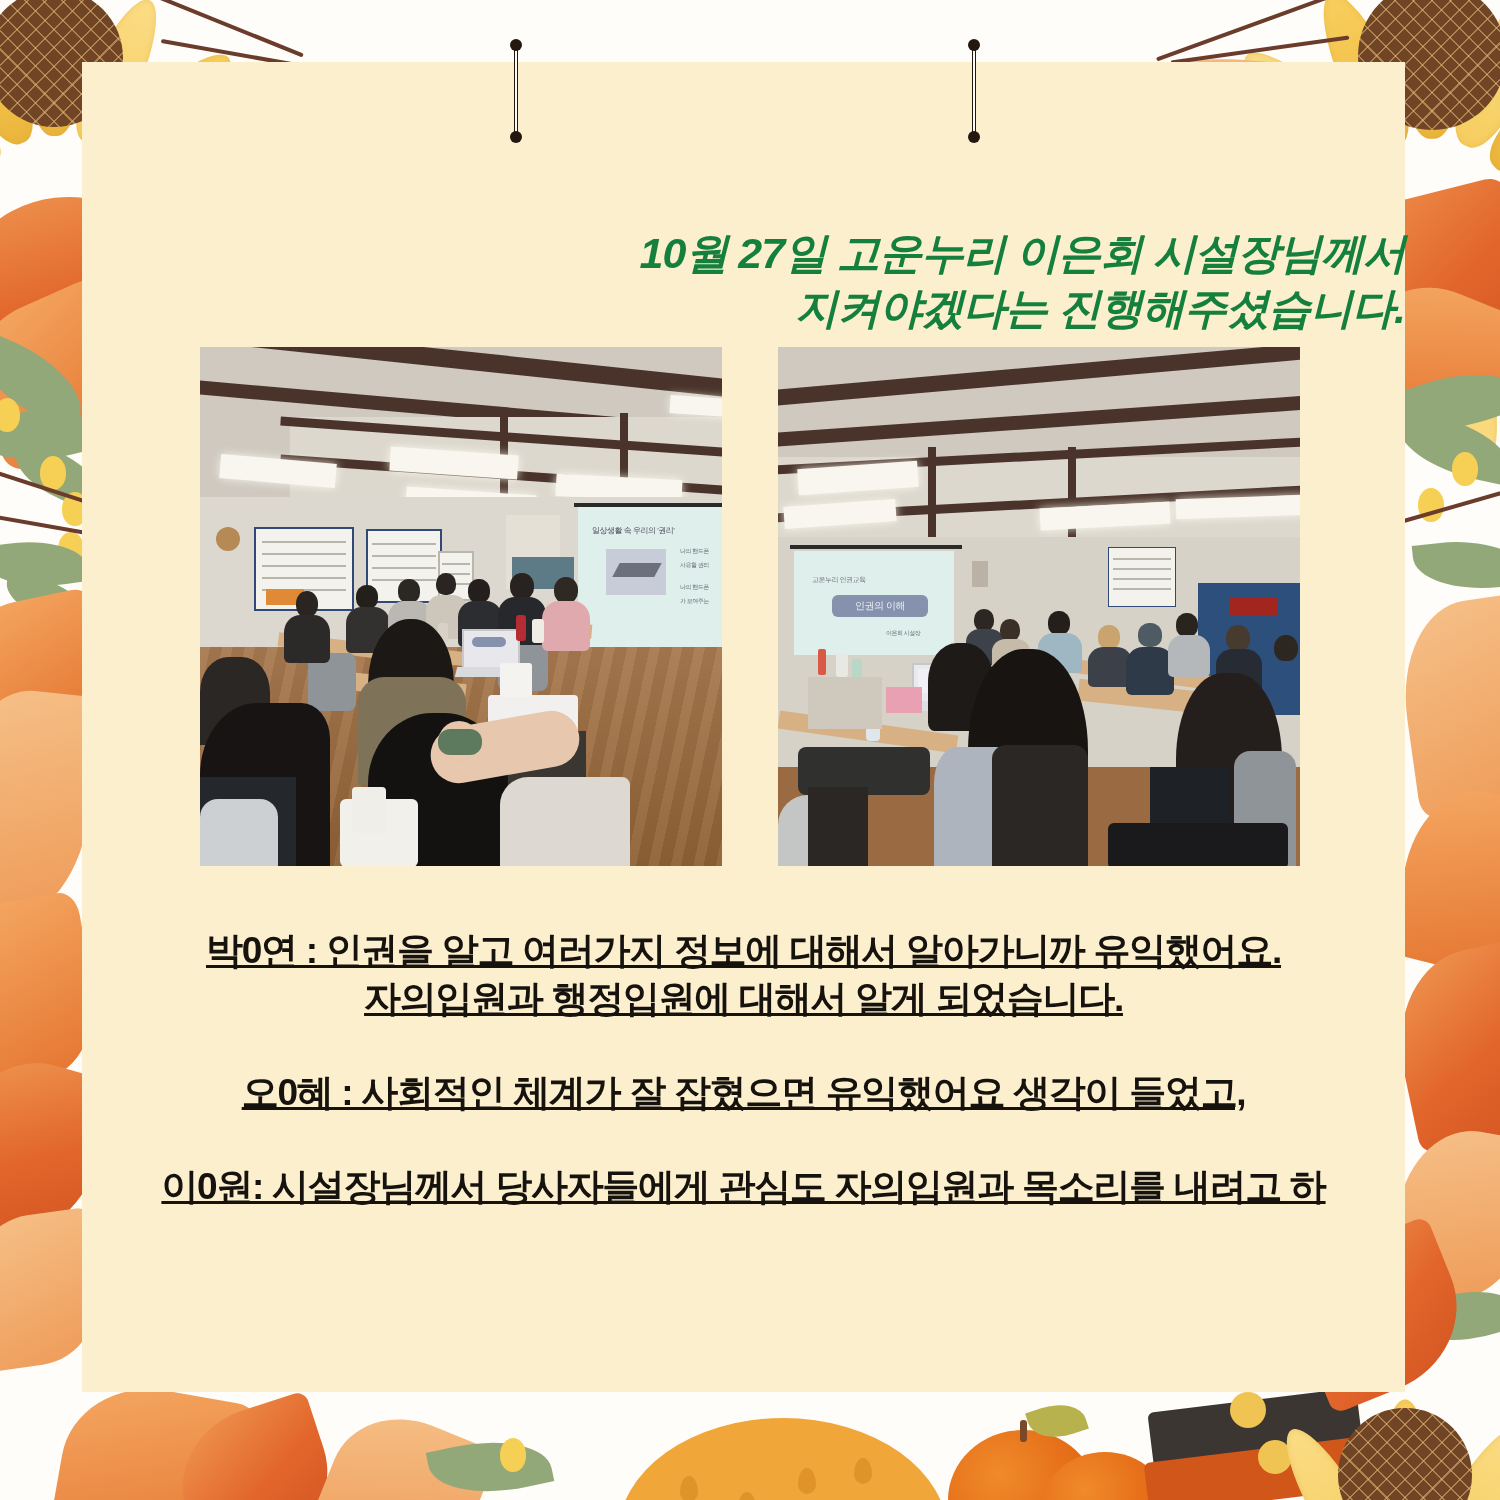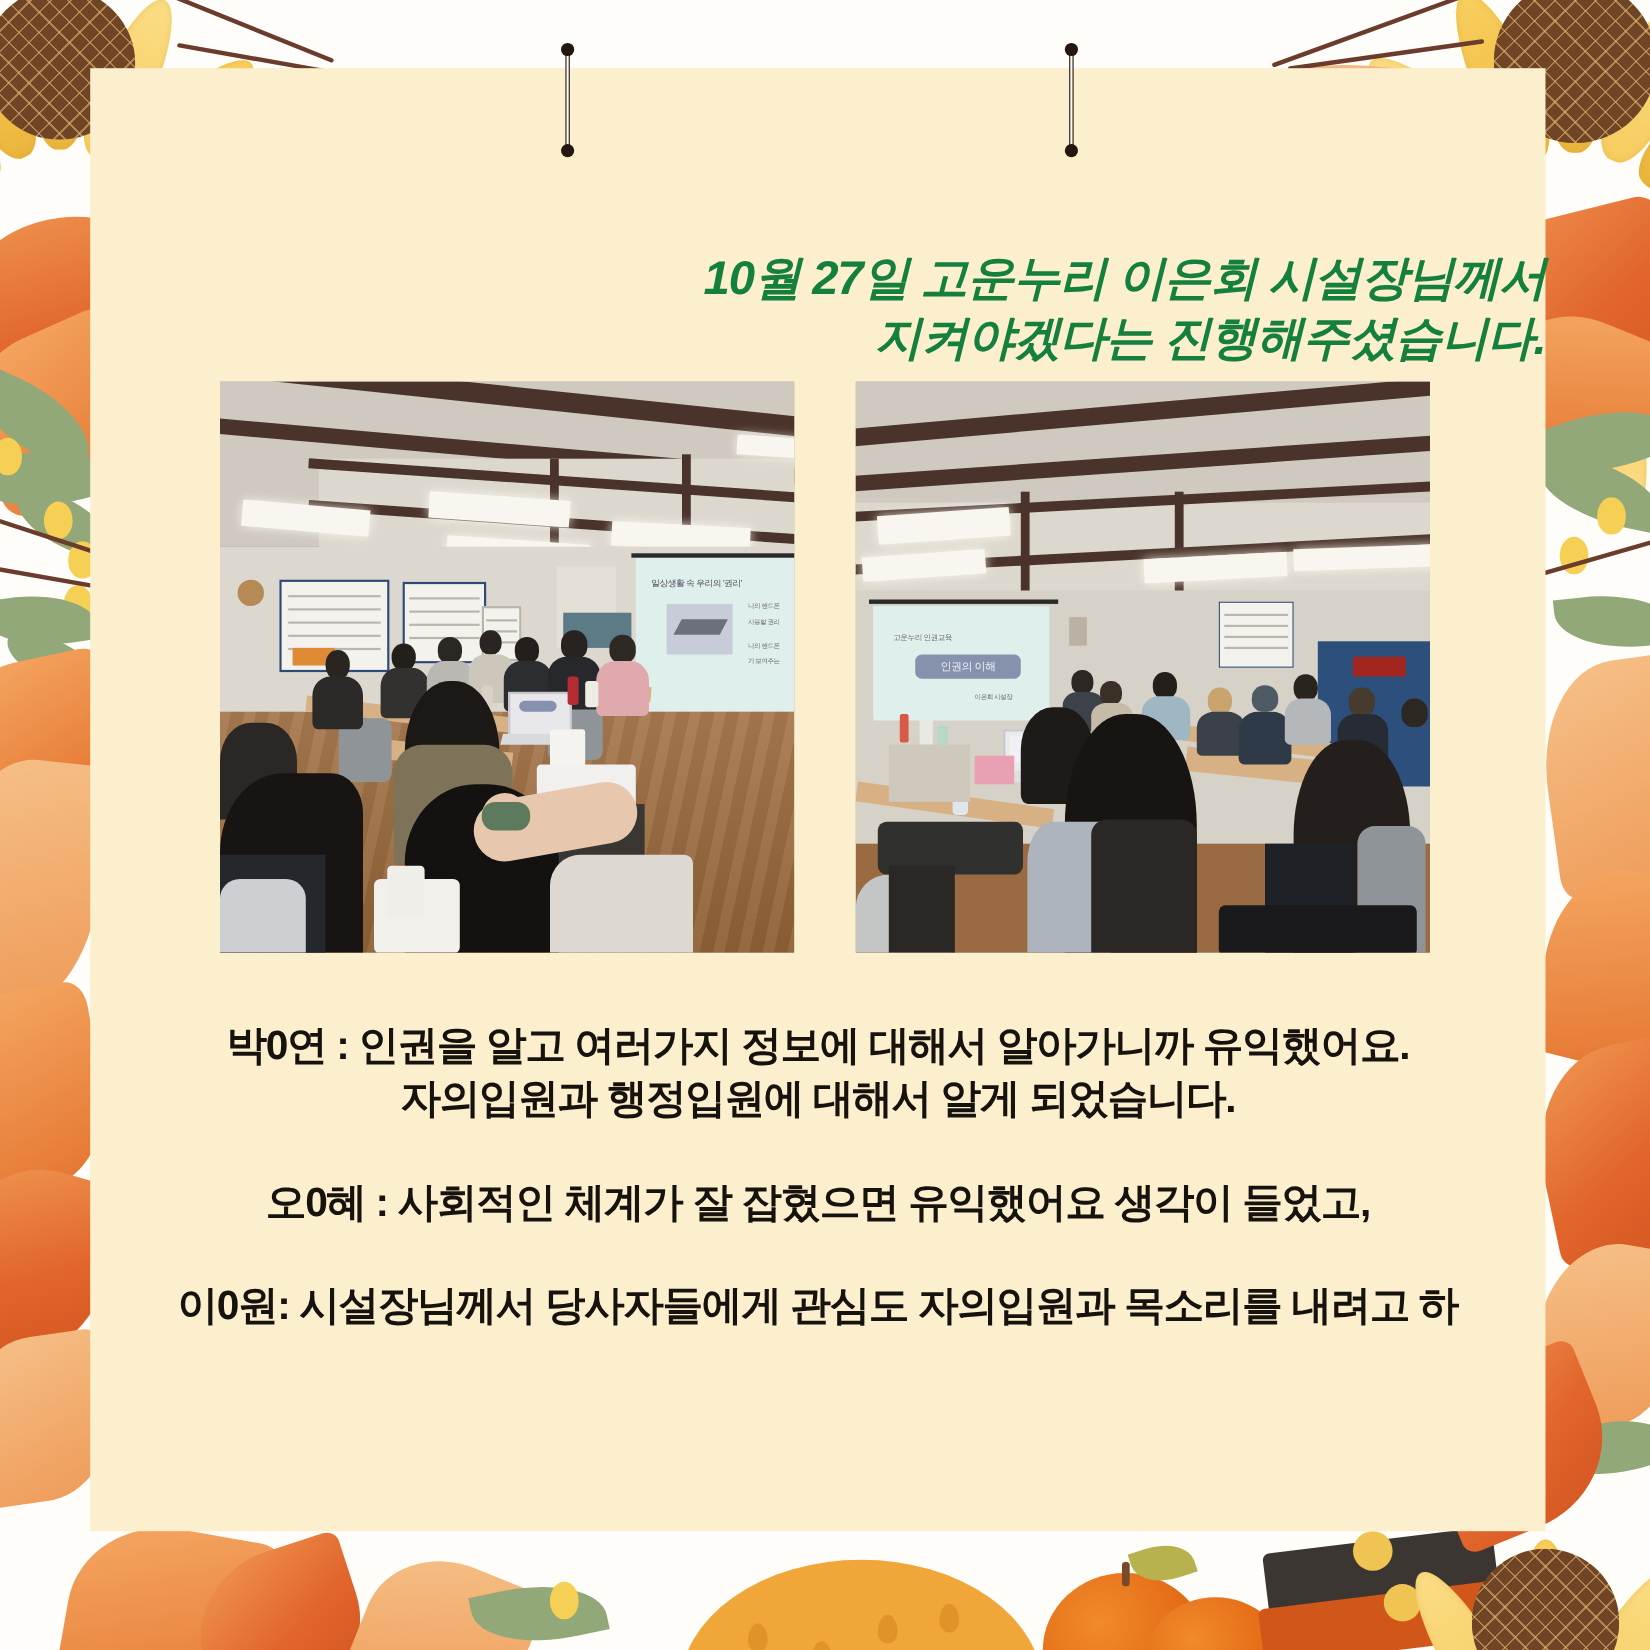--- a/index.html
+++ b/index.html
@@ -307,20 +307,21 @@
     z-index: 6;
     text-align: center;
     color: #16120d;
   }
   .quote {
     font-size: 37px;
     line-height: 1.3;
     font-weight: 600;
     letter-spacing: -1.3px;
     margin-bottom: 46px;
+    text-decoration: underline;
   }
   .quote:last-child { margin-bottom: 0; }
   .quote .qline { display: block; }
 </style>
 </head>
 <body>
 
 <div id="poster">
 
   <div class="deco-layer">

